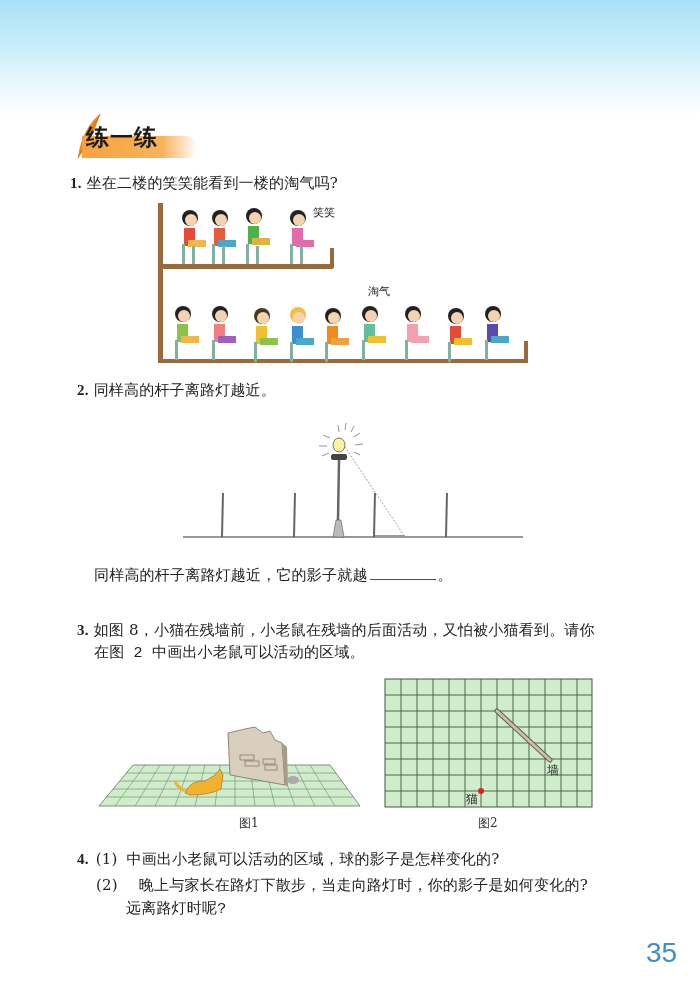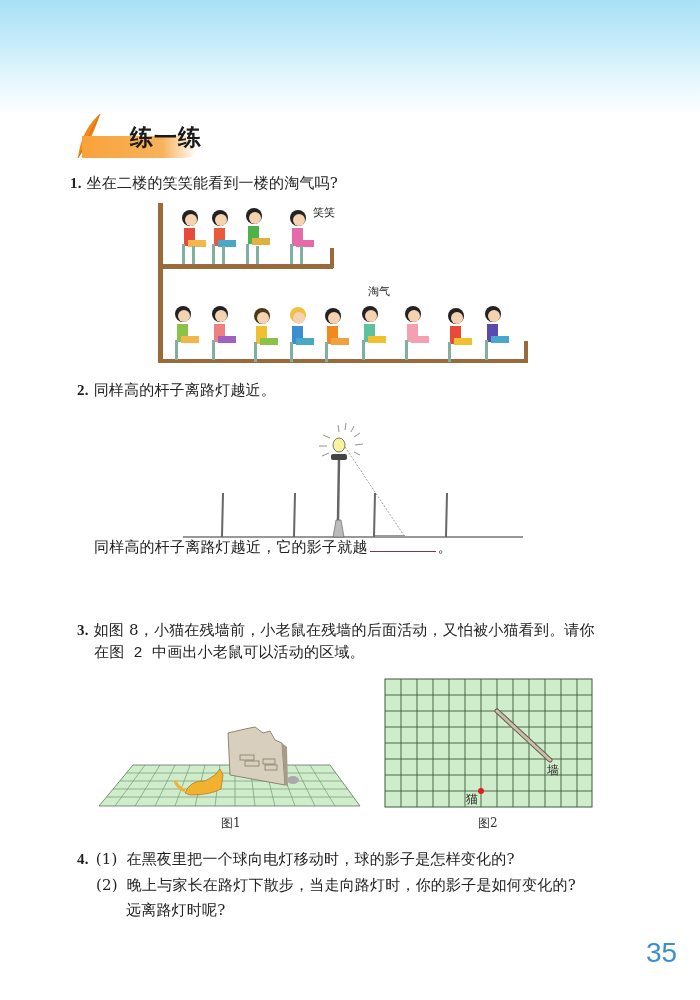--- a/index.html
+++ b/index.html
@@ -15,21 +15,21 @@
   .section-title {
     left:70px; top:112px; width:150px; height:50px;
   }
   .section-title .pill {
     position:absolute; left:12px; top:24px; width:115px; height:22px;
     border-radius:0 14px 14px 0;
     background: linear-gradient(to right, #f9a23b, #f6b35c 70%, rgba(255,255,255,0));
   }
   .section-title .title-text {
     position:absolute; left:16px; top:10px; font-size:23px; font-weight:bold;
-    font-family:Liberation Serif, serif; color:#1a1a1a; letter-spacing:1px;margin-left:44px;
+    font-family:Liberation Serif, serif; color:#1a1a1a; letter-spacing:1px;
   }
   .caption { font-size:12px; color:#333; }
   .page-num { font-family:"Liberation Sans", sans-serif; font-size:28px; color:#3a8fd0; }
   .blank-line { display:inline-block; width:66px; border-bottom:1px solid #7a3a55; margin:0 2px; vertical-align:baseline; height:14px; }
 </style>
 </head>
 <body>
 
 <div class="abs section-title">
   <svg class="abs" style="left:0;top:0" width="40" height="50">
@@ -183,21 +183,21 @@
 
   <line x1="43" y1="73" x2="42" y2="117" stroke="#666" stroke-width="2"></line>
   <line x1="115" y1="73" x2="114" y2="117" stroke="#666" stroke-width="2"></line>
   <line x1="195" y1="73" x2="194" y2="117" stroke="#666" stroke-width="2"></line>
   <line x1="267" y1="73" x2="266" y2="117" stroke="#666" stroke-width="2"></line>
 
   <line x1="165" y1="27" x2="225" y2="117" stroke="#777" stroke-width="0.7" stroke-dasharray="2,1.5"></line>
   <line x1="195" y1="116" x2="225" y2="116" stroke="#999" stroke-width="2"></line>
 </svg>
 
-<div class="abs qtext" style="left:94px;top:536px;text-align:right;">
+<div class="abs qtext" style="left:94px;top:564px;text-align:right;">
   <span>同样高的杆子离路灯越近，它的影子就越</span><span class="blank-line"></span><span>。</span>
 </div>
 
 <div class="abs qtext" style="left:77px;top:619px;">
   <span class="qnum">3.</span>
   <span>如图 8，小猫在残墙前，小老鼠在残墙的后面活动，又怕被小猫看到。请你</span>
 </div>
 <div class="abs qtext" style="left:94px;top:643px;font-family:Liberation Mono, monospace;">在图 2 中画出小老鼠可以活动的区域。</div>
 
 <svg class="abs" style="left:95px;top:725px" width="280" height="85">
@@ -234,21 +234,21 @@
       <rect x="168" y="34" width="12" height="5"></rect>
       <rect x="170" y="40" width="12" height="5"></rect>
   </g>
   <ellipse cx="198" cy="55" rx="6" ry="4" fill="#aaa"></ellipse>
 
   <g>
     <path d="M90 68 Q95 55 110 56 L120 50 L125 44 L128 50 L126 64 Q115 70 95 70 Z" fill="#f2b230" stroke="#a06a10" stroke-width="0.6"></path>
     <path d="M90 66 Q82 62 80 56" stroke="#f2b230" stroke-width="3" fill="none"></path>
   </g>
 </svg>
-<div class="abs caption" style="left:221px;top:815px;">图1</div>
+<div class="abs caption" style="left:239px;top:815px;">图1</div>
 
 <svg class="abs" style="left:384px;top:678px" width="210" height="132">
   <rect x="1" y="1" width="207" height="128" fill="#cfeccb" stroke="#3c5a3c" stroke-width="1"></rect>
   <g stroke="#3c5a3c" stroke-width="0.9">
     <line x1="17" y1="1" x2="17" y2="129"></line>
       <line x1="33" y1="1" x2="33" y2="129"></line>
       <line x1="49" y1="1" x2="49" y2="129"></line>
       <line x1="65" y1="1" x2="65" y2="129"></line>
       <line x1="81" y1="1" x2="81" y2="129"></line>
       <line x1="97" y1="1" x2="97" y2="129"></line>
@@ -270,21 +270,21 @@
   <line x1="113" y1="33" x2="166" y2="82" stroke="#c9bfae" stroke-width="3" stroke-linecap="round"></line>
   <text x="163" y="96" font-size="12" fill="#222">墙</text>
   <circle cx="97" cy="113" r="3" fill="#e02020"></circle>
   <text x="82" y="125" font-size="12" fill="#222">猫</text>
 </svg>
 <div class="abs caption" style="left:478px;top:815px;">图2</div>
 
 <div class="abs qtext" style="left:77px;top:848px;">
   <span class="qnum">4.</span>
   <span style="margin-left:2px">(1)</span>
-  <span style="margin-left:4px">在黑夜里把一个球向电灯移动时，球的影子是怎样变化的?</span>
+  <span style="margin-left:4px">中画出小老鼠可以活动的区域，球的影子是怎样变化的?</span>
 </div>
 <div class="abs qtext" style="left:96px;top:874px;">
   <span>(2)</span>
-  <span style="margin-left:4px">晚上与家长在路灯下散步，当走向路灯时，你的影子是如何变化的?</span>
-</div>
-<div class="abs qtext" style="left:126px;top:899px;">远离路灯时呢?</div>
+  <span style="margin-left:16px">晚上与家长在路灯下散步，当走向路灯时，你的影子是如何变化的?</span>
+</div>
+<div class="abs qtext" style="left:126px;top:899px;font-family:Liberation Mono, monospace;">远离路灯时呢?</div>
 
 <div class="abs page-num" style="left:646px;top:937px;">35</div>
 
 </body></html>

